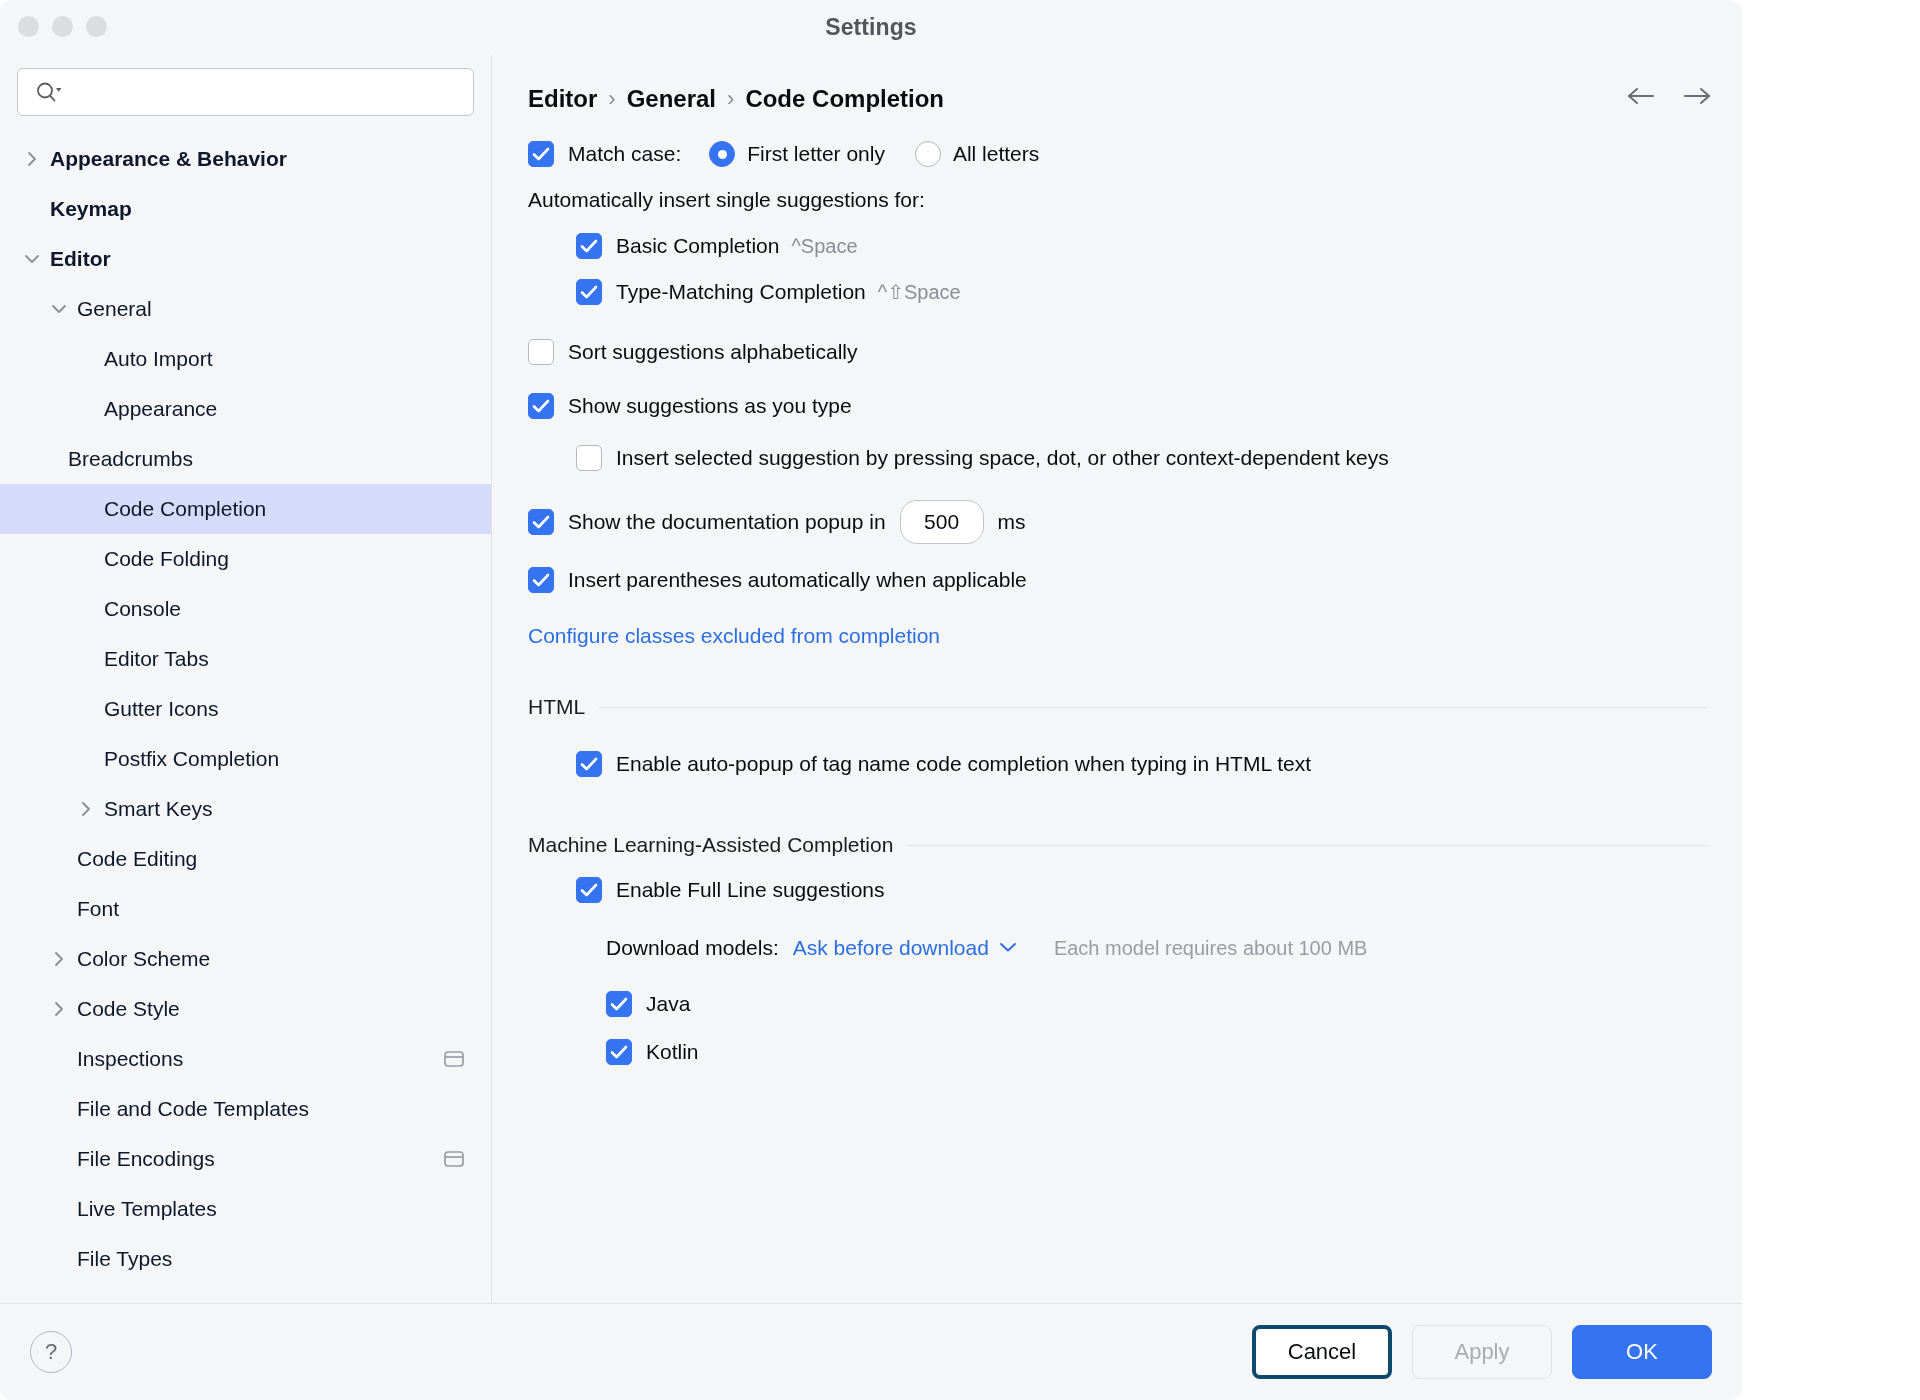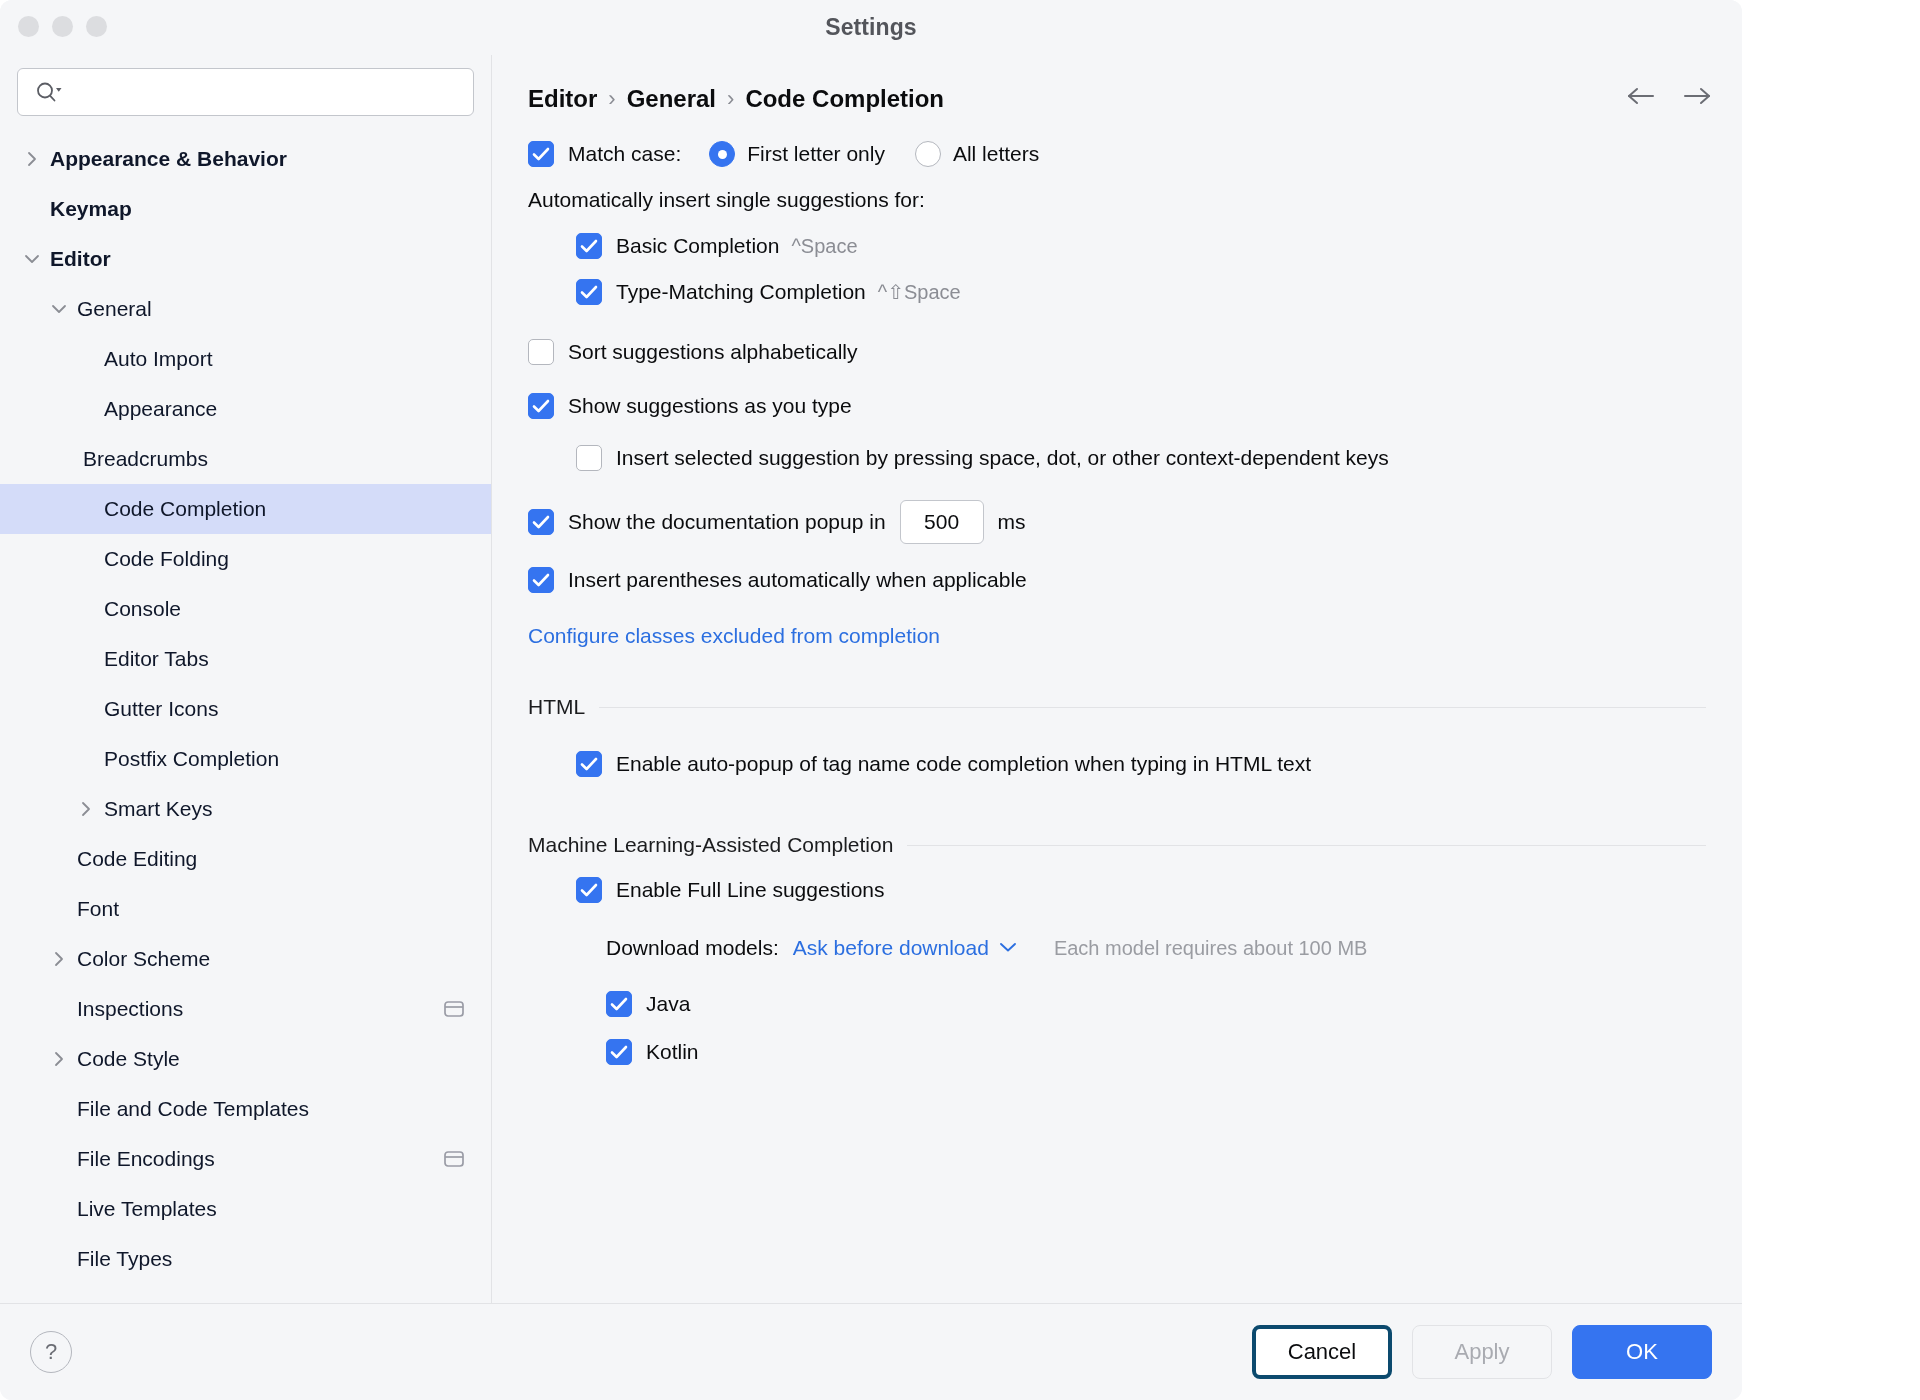--- a/index.html
+++ b/index.html
@@ -250,21 +250,21 @@
     width: 9px; height: 9px; border-radius: 50%; background: #ffffff;
   }
 
   .indent-1 { margin-left: 48px; }
 
   .num-field {
     width: 84px;
     height: 44px;
     background: #ffffff;
     border: 1px solid #c3c6cc;
-    border-radius: 6px;
+    border-radius: 17px;
     font-size: 21px;
     text-align: center;
     color: #0b0c0e;
     font-family: "Liberation Sans", sans-serif;
     margin: 0 14px 0 14px;
     box-sizing: border-box;
     outline: none;
   }
 
   .link {
@@ -420,21 +420,21 @@
             <span class="tree-label">General</span>
           </div>
           <div class="tree-item" style="padding-left: 76px;">
             <span class="arrow"></span>
             <span class="tree-label">Auto Import</span>
           </div>
           <div class="tree-item" style="padding-left: 76px;">
             <span class="arrow"></span>
             <span class="tree-label">Appearance</span>
           </div>
-          <div class="tree-item" style="padding-left: 55px;">
+          <div class="tree-item" style="padding-left: 40px;">
             <span class="arrow"></span>
             <span class="tree-label">Breadcrumbs</span>
           </div>
           <div class="tree-item selected" style="padding-left: 76px;">
             <span class="arrow"></span>
             <span class="tree-label">Code Completion</span>
           </div>
           <div class="tree-item" style="padding-left: 76px;">
             <span class="arrow"></span>
             <span class="tree-label">Code Folding</span>
@@ -471,38 +471,38 @@
             <span class="arrow"></span>
             <span class="tree-label">Font</span>
           </div>
           <div class="tree-item" style="padding-left: 49px;">
             <span class="arrow">
               <svg width="18" height="18" viewBox="0 0 18 18">
                 <polyline points="6,3 12,9 6,15" fill="none" stroke="#8b8d94" stroke-width="1.8" stroke-linecap="round" stroke-linejoin="round"></polyline>
               </svg>
             </span>
             <span class="tree-label">Color Scheme</span>
+          </div>
+          <div class="tree-item" style="padding-left: 49px;">
+            <span class="arrow">
+              <svg width="18" height="18" viewBox="0 0 18 18">
+                <polyline points="6,3 12,9 6,15" fill="none" stroke="#8b8d94" stroke-width="1.8" stroke-linecap="round" stroke-linejoin="round"></polyline>
+              </svg>
+            </span>
+            <span class="tree-label">Code Style</span>
           </div>
           <div class="tree-item" style="padding-left: 49px;">
             <span class="arrow"></span>
             <span class="tree-label">Inspections</span>
             <span class="badge-icon">
               <svg width="22" height="20" viewBox="0 0 22 20">
                 <rect x="2" y="3" width="18" height="14" rx="3" fill="none" stroke="#9a9ca6" stroke-width="1.7"></rect>
                 <line x1="2" y1="8" x2="20" y2="8" stroke="#9a9ca6" stroke-width="1.7"></line>
               </svg>
             </span>
-          </div>
-          <div class="tree-item" style="padding-left: 49px;">
-            <span class="arrow">
-              <svg width="18" height="18" viewBox="0 0 18 18">
-                <polyline points="6,3 12,9 6,15" fill="none" stroke="#8b8d94" stroke-width="1.8" stroke-linecap="round" stroke-linejoin="round"></polyline>
-              </svg>
-            </span>
-            <span class="tree-label">Code Style</span>
           </div>
           <div class="tree-item" style="padding-left: 49px;">
             <span class="arrow"></span>
             <span class="tree-label">File and Code Templates</span>
           </div>
           <div class="tree-item" style="padding-left: 49px;">
             <span class="arrow"></span>
             <span class="tree-label">File Encodings</span>
             <span class="badge-icon">
               <svg width="22" height="20" viewBox="0 0 22 20">

